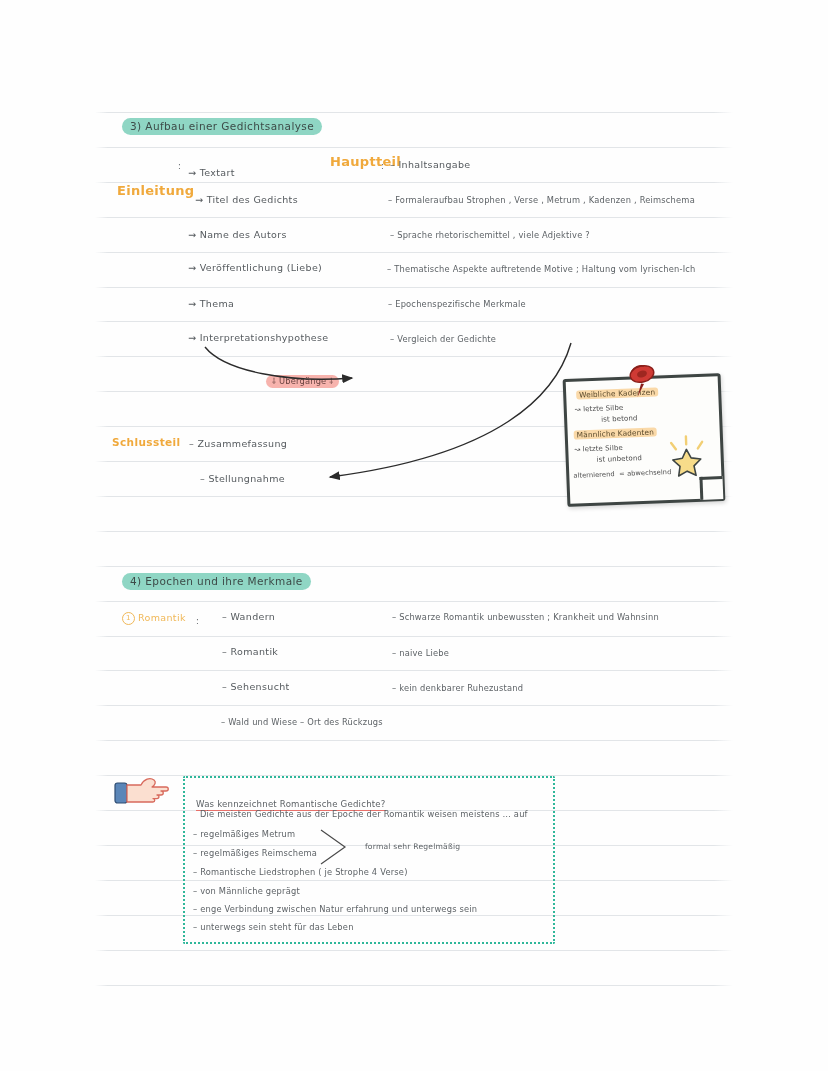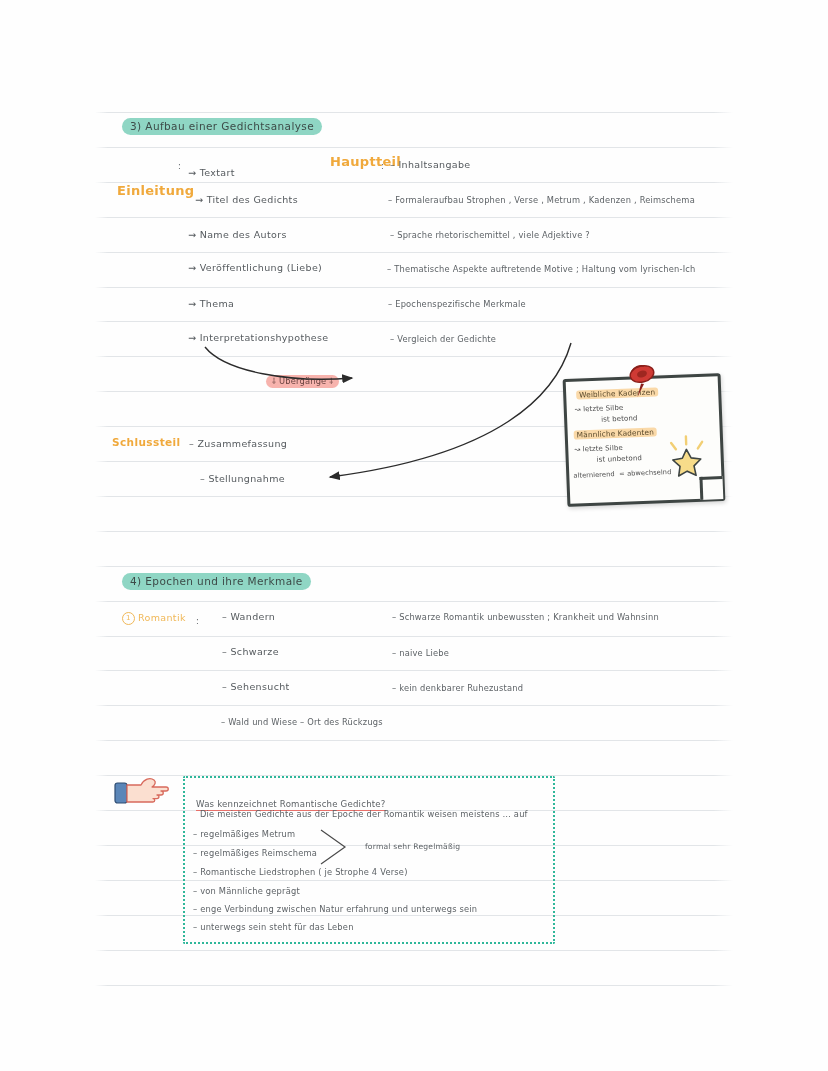--- a/index.html
+++ b/index.html
@@ -162,21 +162,21 @@
   <div class="hw md" style="left:122px;top:575px;">
     <span class="h-green">4) Epochen und ihre Merkmale</span>
   </div>
 
   <div class="hw" style="left:122px;top:612px;color:#f0b858;">
     <span class="circ">1</span><span>Romantik</span>
   </div>
   <div class="hw sm" style="left:196px;top:616px;">:</div>
 
   <div class="hw" style="left:222px;top:611px;">– Wandern</div>
-  <div class="hw" style="left:222px;top:646px;">– Schwarze</div>
+  <div class="hw" style="left:222px;top:646px;">– Romantik</div>
   <div class="hw" style="left:222px;top:681px;">– Sehensucht</div>
   <div class="hw sm" style="left:221px;top:717px;">– Wald und Wiese – Ort des Rückzugs</div>
 
   <div class="hw sm" style="left:392px;top:612px;">– Schwarze Romantik  unbewussten ; Krankheit und Wahnsinn</div>
   <div class="hw sm" style="left:392px;top:648px;">– naive Liebe</div>
   <div class="hw sm" style="left:392px;top:683px;">– kein denkbarer Ruhezustand</div>
 
   <svg id="hand" viewBox="0 0 62 42">
     <rect x="2" y="11" width="12" height="20" rx="2.5" fill="#5b86b8" stroke="#2f4d72" stroke-width="1.2"></rect>
     <path d="M14,13 h14 c3,-6 9,-8 13,-5 c2.5,2 1,5 -2,7 h14 c3,0 3,4 0,4 h-5 c3,0 3,4 0,4 h-4 c2.6,0 2.6,3.6 0,3.6 h-4 c2.3,0 2.3,3.4 0,3.4 h-26 z" fill="#fbdfd0" stroke="#d86a5c" stroke-width="1.3" stroke-linejoin="round"></path>

